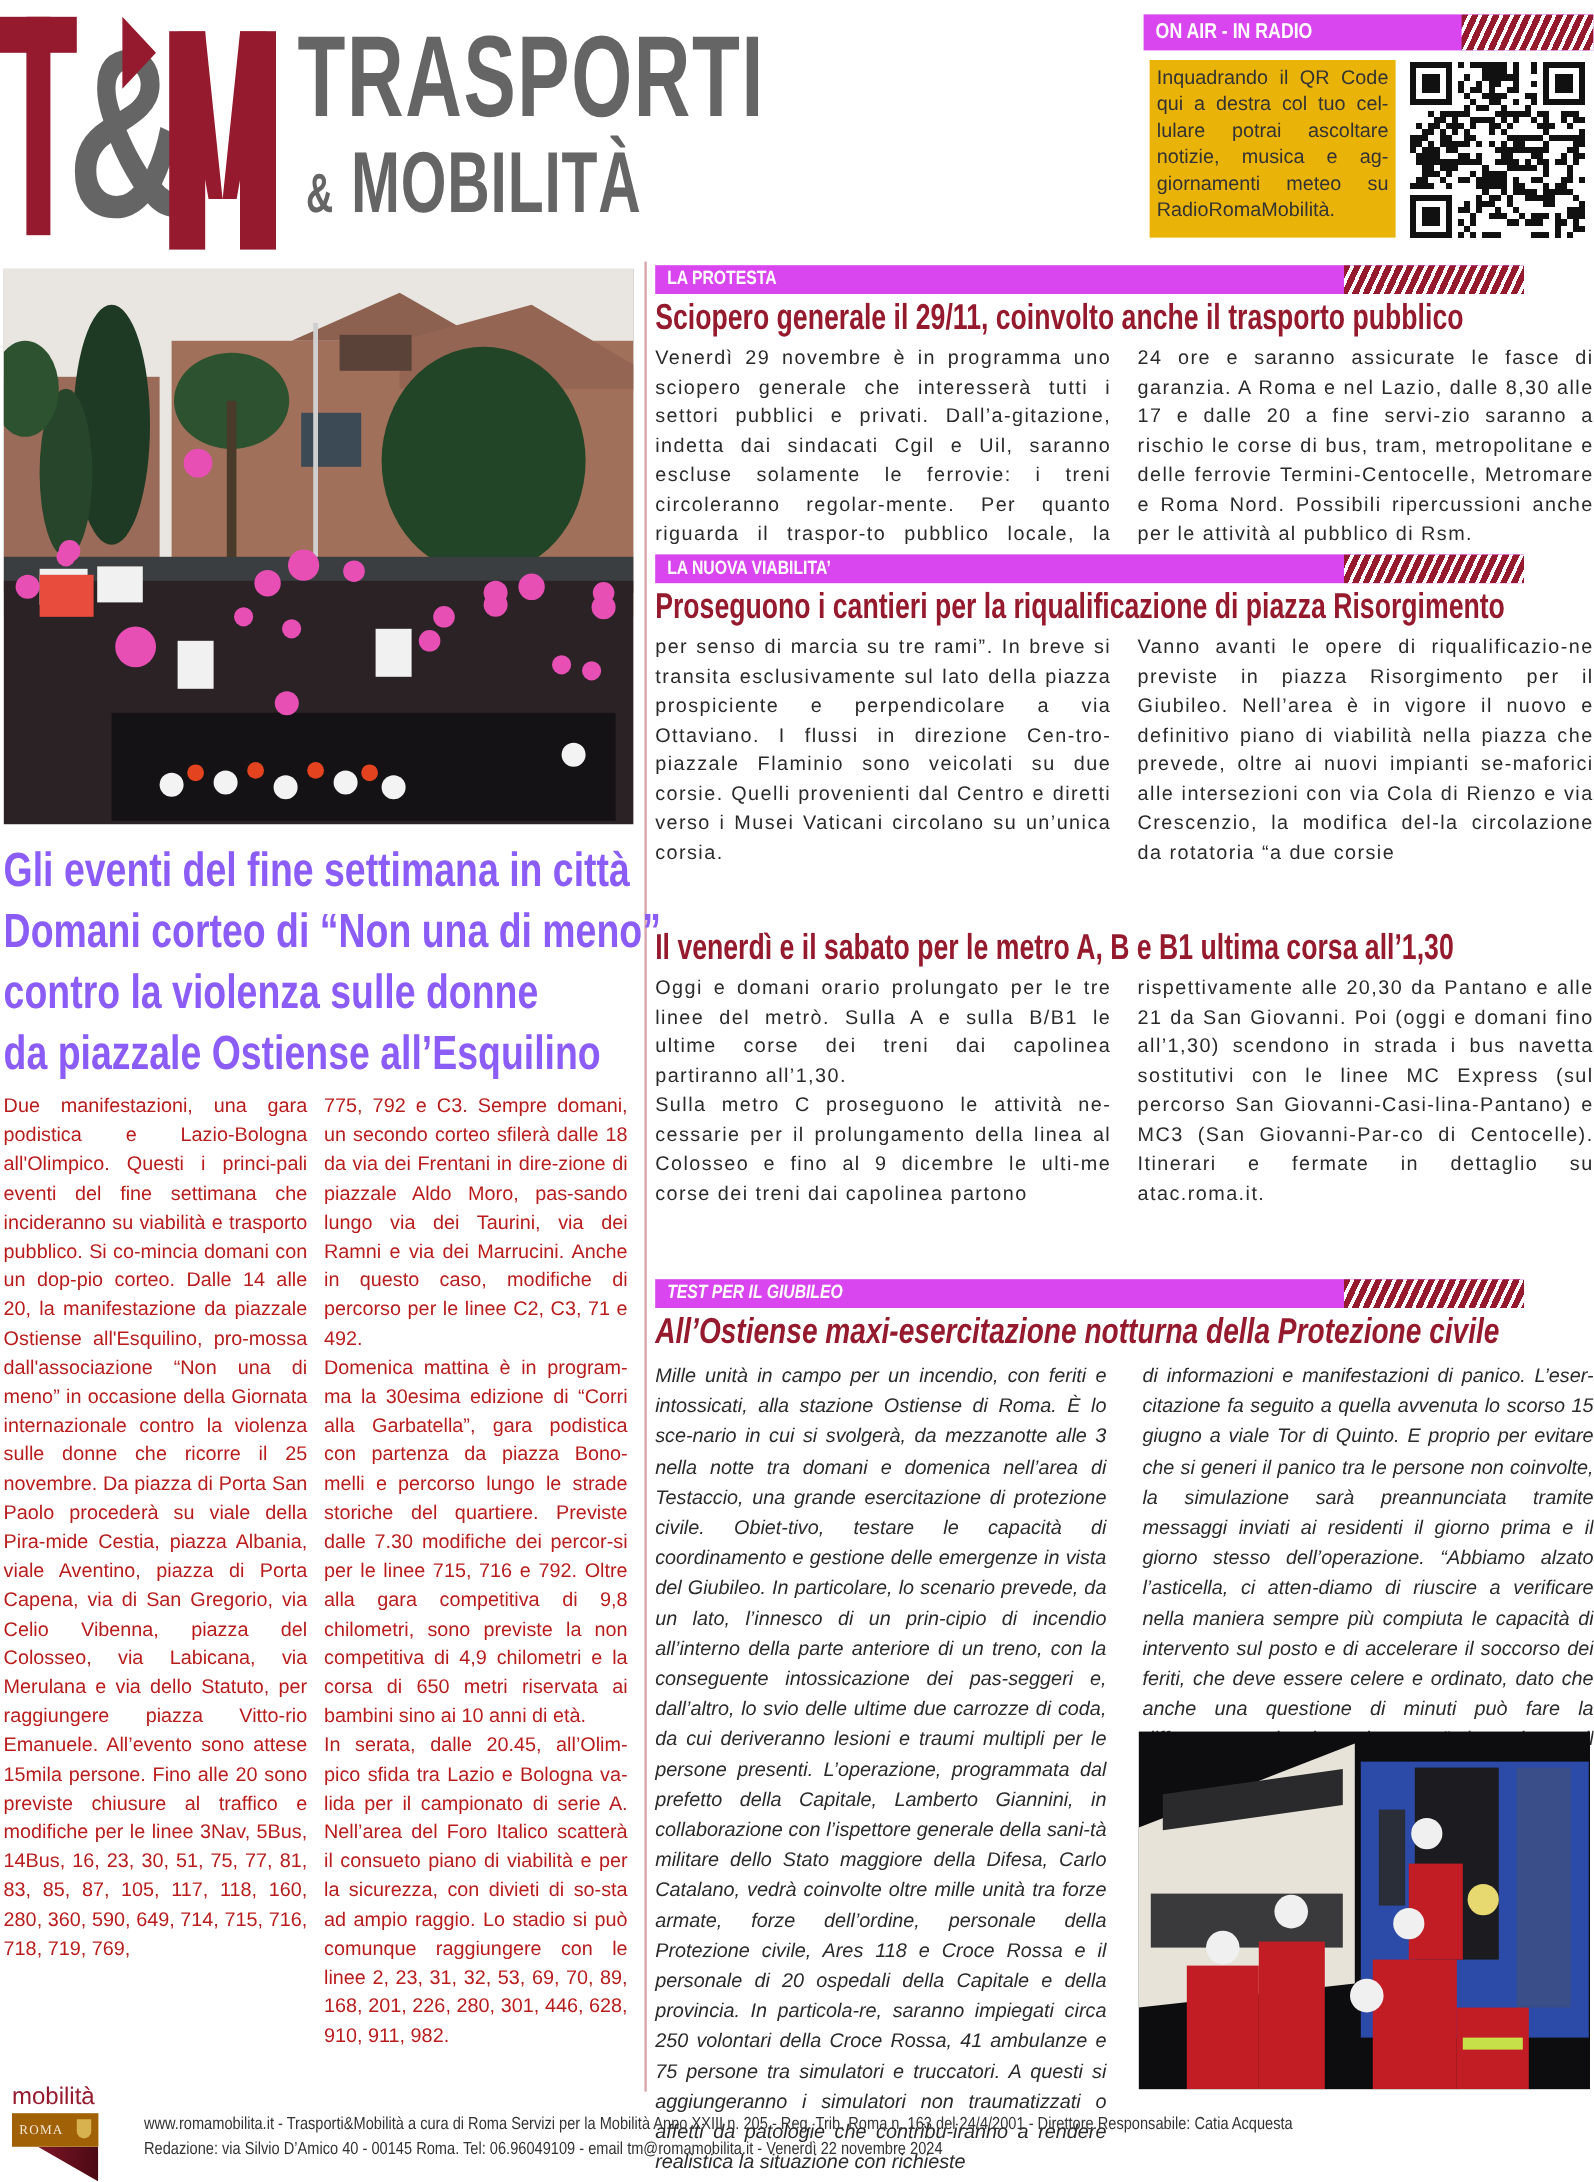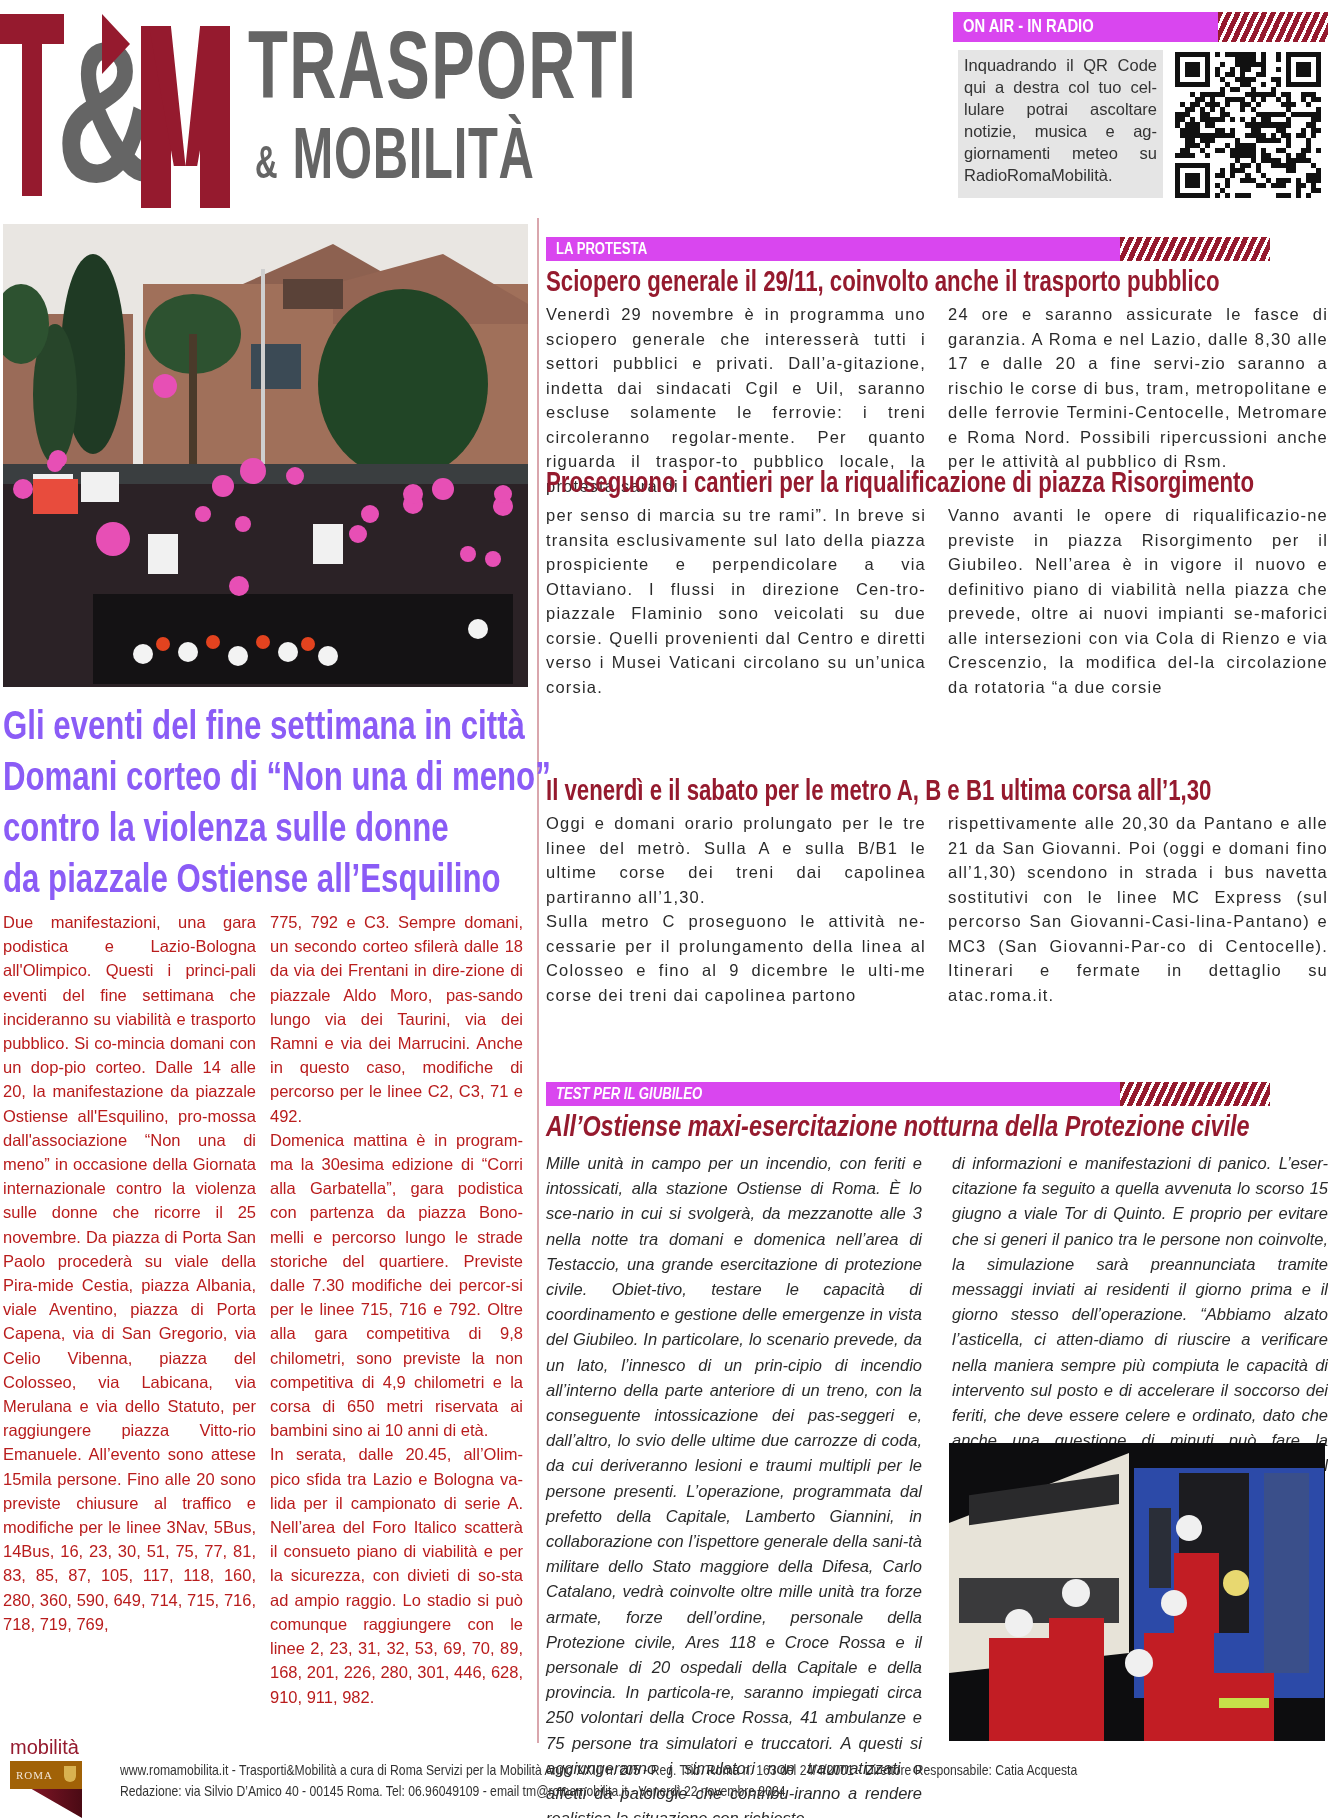--- a/index.html
+++ b/index.html
@@ -23,36 +23,36 @@
 
   
   .onair { position: absolute; left: 953px; top: 12px; width: 375px; height: 188px; }
   .section-bar { position: relative; height: 24px; background: #d946ef; overflow: hidden; }
   .section-bar .label { position: absolute; left: 10px; top: 3px; color: #fff; font-weight: 700; font-size: 16px; line-height: 18px; transform: scaleX(0.82); transform-origin: left top; white-space: nowrap; }
   .section-bar .hatch { position: absolute; right: 0; top: 0; width: 150px; height: 100%;
     background: repeating-linear-gradient(115deg, #951a2e 0 5px, #ffffff 5px 8px); }
   .onair .section-bar { height: 30px; }
   .onair .section-bar .label { top: 5px; font-size: 18px; }
   .onair .section-bar .hatch { width: 110px; }
-  .onair-text { position: absolute; left: 5px; top: 38px; width: 205px; height: 148px; background: #e5e5e5; padding: 4px 6px 0 6px; font-size: 16.5px; line-height: 22px; color: #333; text-align: justify; }
+  .onair-text { position: absolute; left: 5px; top: 38px; width: 205px; height: 148px; background: #eab308; padding: 4px 6px 0 6px; font-size: 16.5px; line-height: 22px; color: #333; text-align: justify; }
   .qr { position: absolute; left: 222px; top: 38px; width: 146px; height: 150px; }
 
   
   .lead-photo { position: absolute; left: 3px; top: 224px; width: 525px; height: 463px; overflow: hidden; background: #b8b6b2; }
   .col-divider-left { position: absolute; left: 537px; top: 218px; width: 2px; height: 1525px; background: #d9a6ad; }
   .lead-headline { position: absolute; left: 3px; top: 700px; width: 530px; color: #8b5cf6; font-weight: 700; font-size: 40px; line-height: 51px; }
   .lead-headline div { transform: scaleX(0.78); transform-origin: left top; white-space: nowrap; }
   .lead-body { position: absolute; top: 910px; width: 253px; font-size: 16.5px; line-height: 24.2px; color: #b91c1c; text-align: justify; hyphens: manual; }
   .lead-body p { margin: 0; }
   .lead-body.c1 { left: 3px; }
   .lead-body.c2 { left: 270px; }
 
   
   .article { position: absolute; left: 546px; width: 782px; }
-  .article .section-bar { width: 724px; margin-top: 16px; }
+  .article .section-bar { width: 724px; }
   .article .headline { color: #951a2e; font-weight: 700; font-size: 30px; line-height: 38px; white-space: nowrap; transform: scaleX(0.74); transform-origin: left top; margin-top: 1px; }
   .article .cols { display: flex; justify-content: space-between; margin-top: 2px; }
   .article .col { width: 380px; font-size: 16.5px; line-height: 24.5px; color: #2a2a2a; text-align: justify; letter-spacing: 1.2px; }
   .article .col p { margin: 0; }
 
   .a1 { top: 221px; }
   .a2 { top: 462px; }
   .a3 { top: 770px; }
   .a4 { top: 1066px; font-style: italic; }
   .a4 .headline { font-size: 30px; transform: scaleX(0.78); }
@@ -522,20 +522,24 @@
     <div class="col">
         <p>Venerdì 29 novembre è in programma uno sciopero generale che interesserà tutti i settori pubblici e privati. Dall’a-gitazione, indetta dai sindacati Cgil e Uil, saranno escluse solamente le ferrovie: i treni circoleranno regolar-mente. Per quanto riguarda il traspor-to pubblico locale, la protesta sarà di</p>
       </div>
     <div class="col">
         <p>24 ore e saranno assicurate le fasce di garanzia. A Roma e nel Lazio, dalle 8,30 alle 17 e dalle 20 a fine servi-zio saranno a rischio le corse di bus, tram, metropolitane e delle ferrovie Termini-Centocelle, Metromare e Roma Nord. Possibili ripercussioni anche per le attività al pubblico di Rsm.</p>
       </div>
   </div>
 </div>
 
 <div class="article a2">
+  <div class="section-bar">
+    <span class="label">LA NUOVA VIABILITA’</span>
+    <span class="hatch"></span>
+  </div>
   <div class="headline">Proseguono i cantieri per la riqualificazione di piazza Risorgimento</div>
   <div class="cols">
     <div class="col">
         <p>per senso di marcia su tre rami”. In breve si transita esclusivamente sul lato della piazza prospiciente e perpendicolare a via Ottaviano. I flussi in direzione Cen-tro-piazzale Flaminio sono veicolati su due corsie. Quelli provenienti dal Centro e diretti verso i Musei Vaticani circolano su un’unica corsia.</p>
       </div>
     <div class="col">
         <p>Vanno avanti le opere di riqualificazio-ne previste in piazza Risorgimento per il Giubileo. Nell’area è in vigore il nuovo e definitivo piano di viabilità nella piazza che prevede, oltre ai nuovi impianti se-maforici alle intersezioni con via Cola di Rienzo e via Crescenzio, la modifica del-la circolazione da rotatoria “a due corsie</p>
       </div>
   </div>
 </div>

